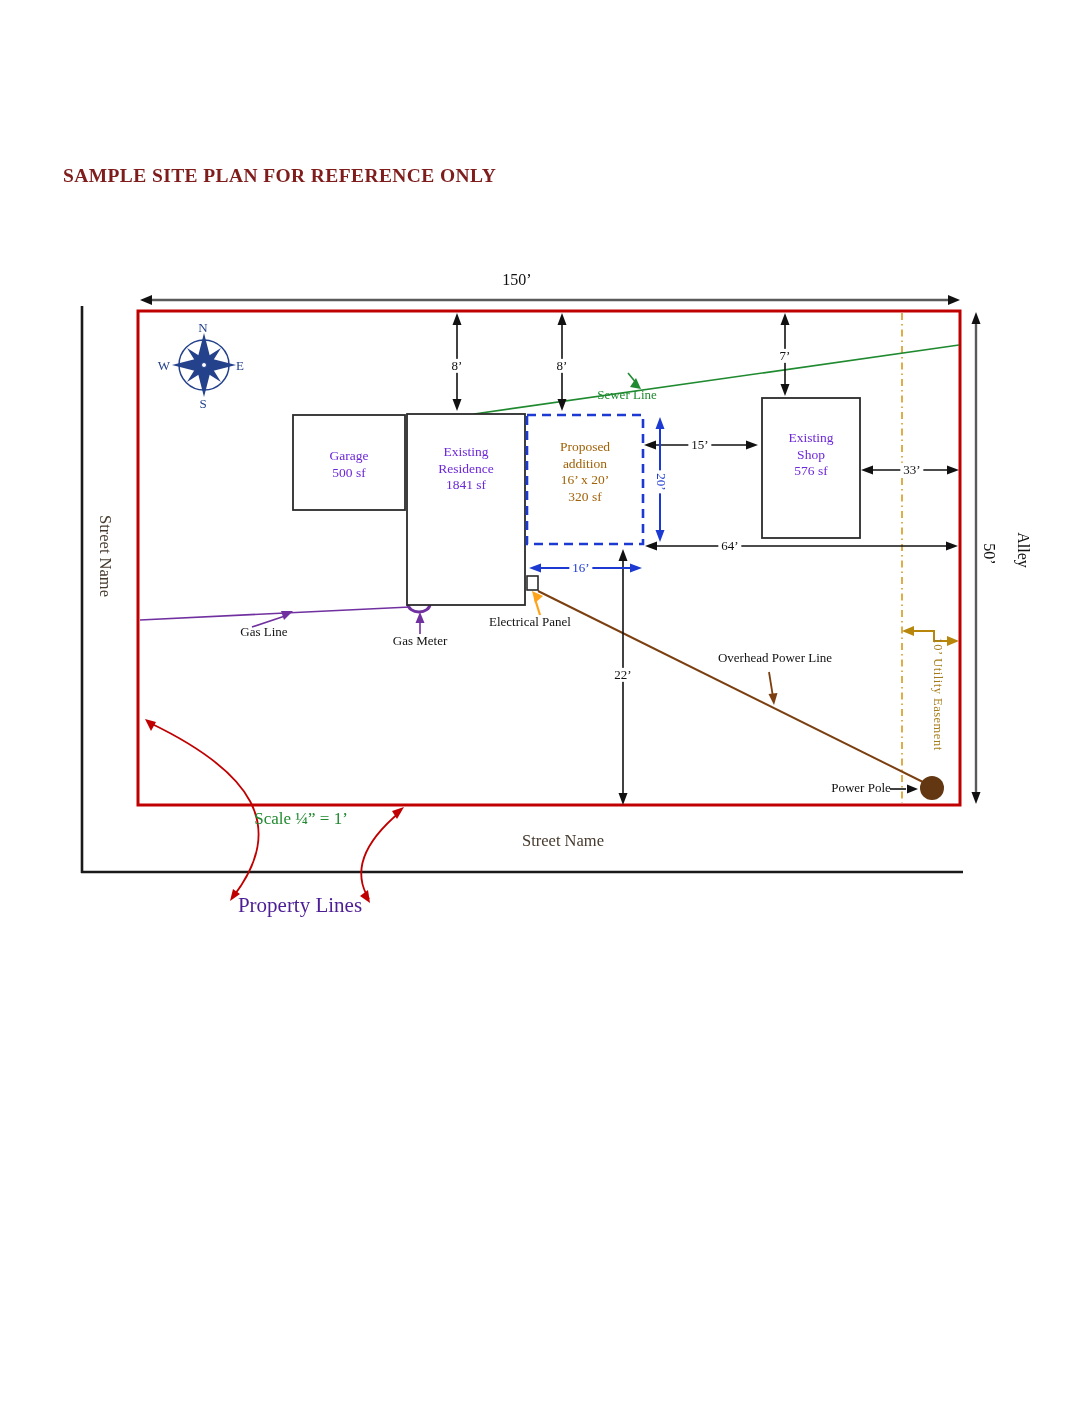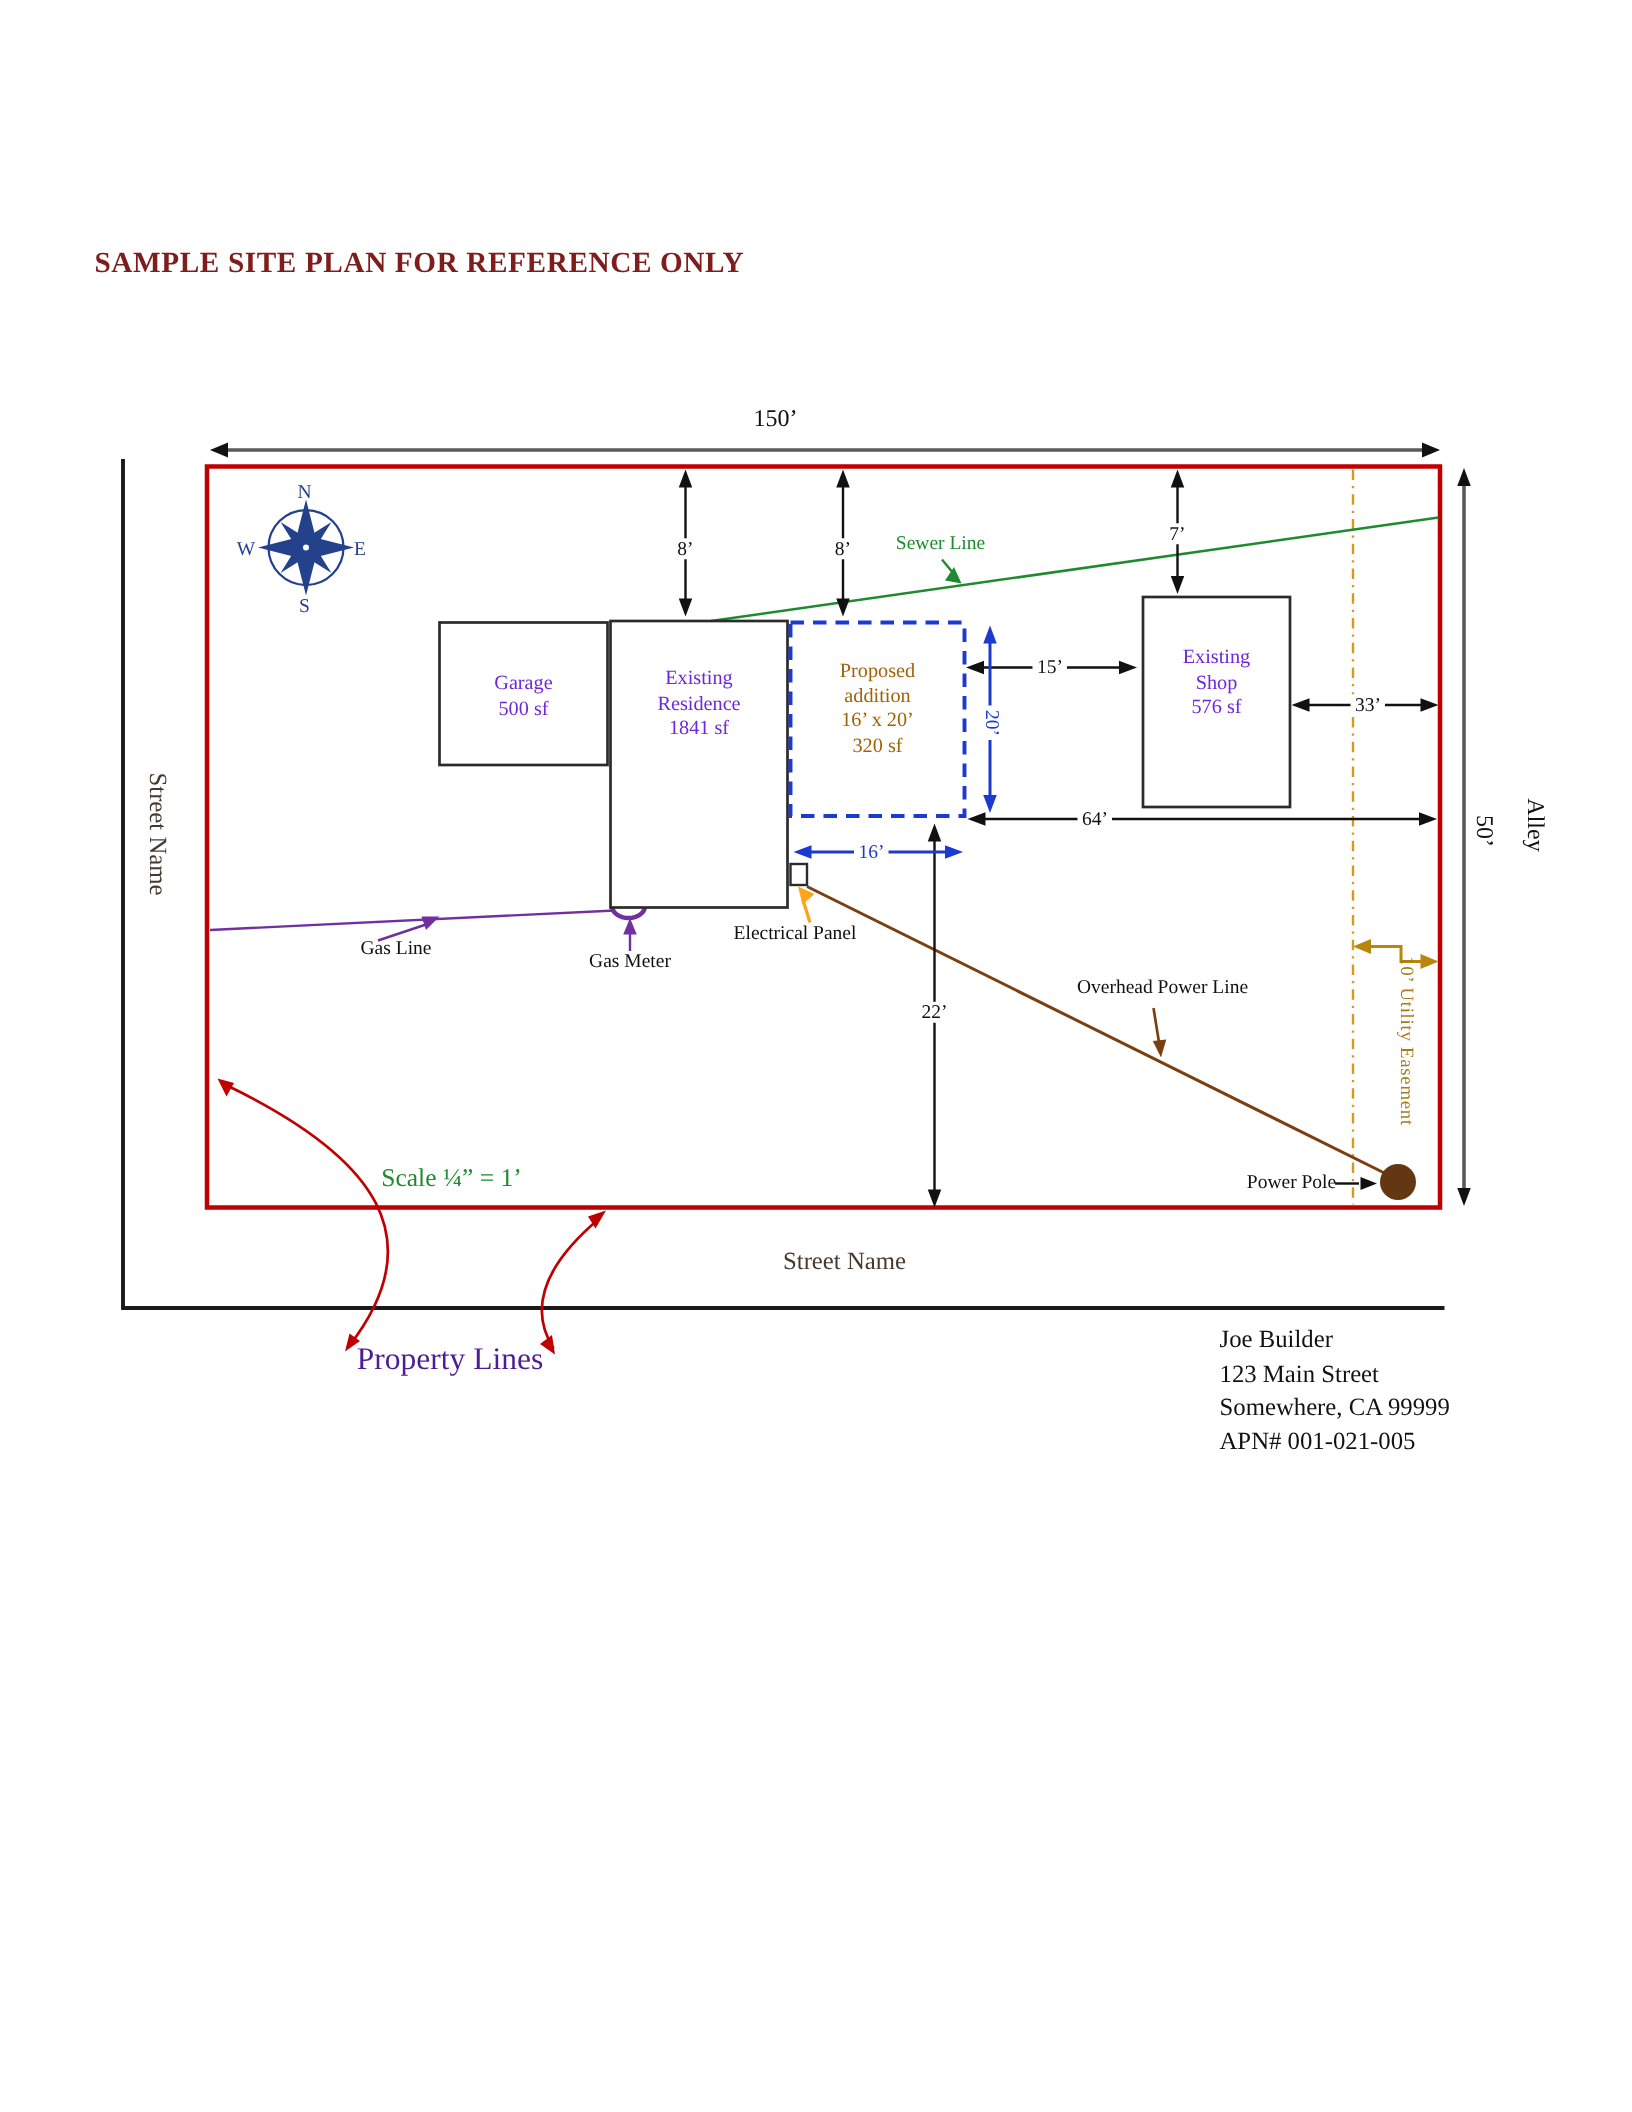--- a/index.html
+++ b/index.html
@@ -13,21 +13,21 @@
   .dim{font-size:13px;color:#111;}
   .dim-blue{font-size:13px;color:#1c39d1;}
   .util{font-size:13px;color:#111;}
   .bldg{position:absolute;transform:translate(-50%,-50%);text-align:center;
         font-size:13.5px;line-height:16.5px;color:#6d28d9;}
   .bldg.blue{color:#a16207;}
   .title{position:absolute;left:63px;top:165px;transform:none;
          font-size:19.5px;font-weight:bold;letter-spacing:.4px;color:#7f1d1d;}
   .street{font-size:16.5px;color:#463a2e;}
   .big{font-size:16px;color:#111;}
-  .green{color:#1f8a2f;}
+  .green{color:#1f8a2f;margin-top:33px;}
   .scale{font-size:17px;}
   .plines{font-size:21px;color:#4c1d95;}
   .easetxt{font-size:12.5px;color:#a67c1b;letter-spacing:.5px;}
   .owner{position:absolute;left:813px;top:882px;font-size:16.5px;line-height:22.5px;color:#111;}
   .cl{position:absolute;transform:translate(-50%,-50%);font-size:13px;color:#24418c;}
 </style>
 </head>
 <body>
 
 <div id="page">
@@ -206,20 +206,14 @@
   <div class="lbl util" style="left:264px;top:632px">Gas Line</div>
   <div class="lbl util" style="left:420px;top:641px">Gas Meter</div>
   <div class="lbl util" style="left:530px;top:622px">Electrical Panel</div>
   <div class="lbl util" style="left:775px;top:658px">Overhead Power Line</div>
   <div class="lbl util" style="left:861px;top:788px">Power Pole</div>
   <div class="lbl easetxt rot" style="left:937px;top:694px">10’ Utility Easement</div>
 
   <div class="lbl scale green" style="left:301px;top:786px">Scale ¼” = 1’</div>
   <div class="lbl plines" style="left:300px;top:906px">Property Lines</div>
 
-  <div class="owner">
-    <div>Joe Builder</div>
-    <div>123 Main Street</div>
-    <div>Somewhere, CA 99999</div>
-    <div>APN# 001-021-005</div>
-  </div>
 
 </div>
 
 </body></html>

